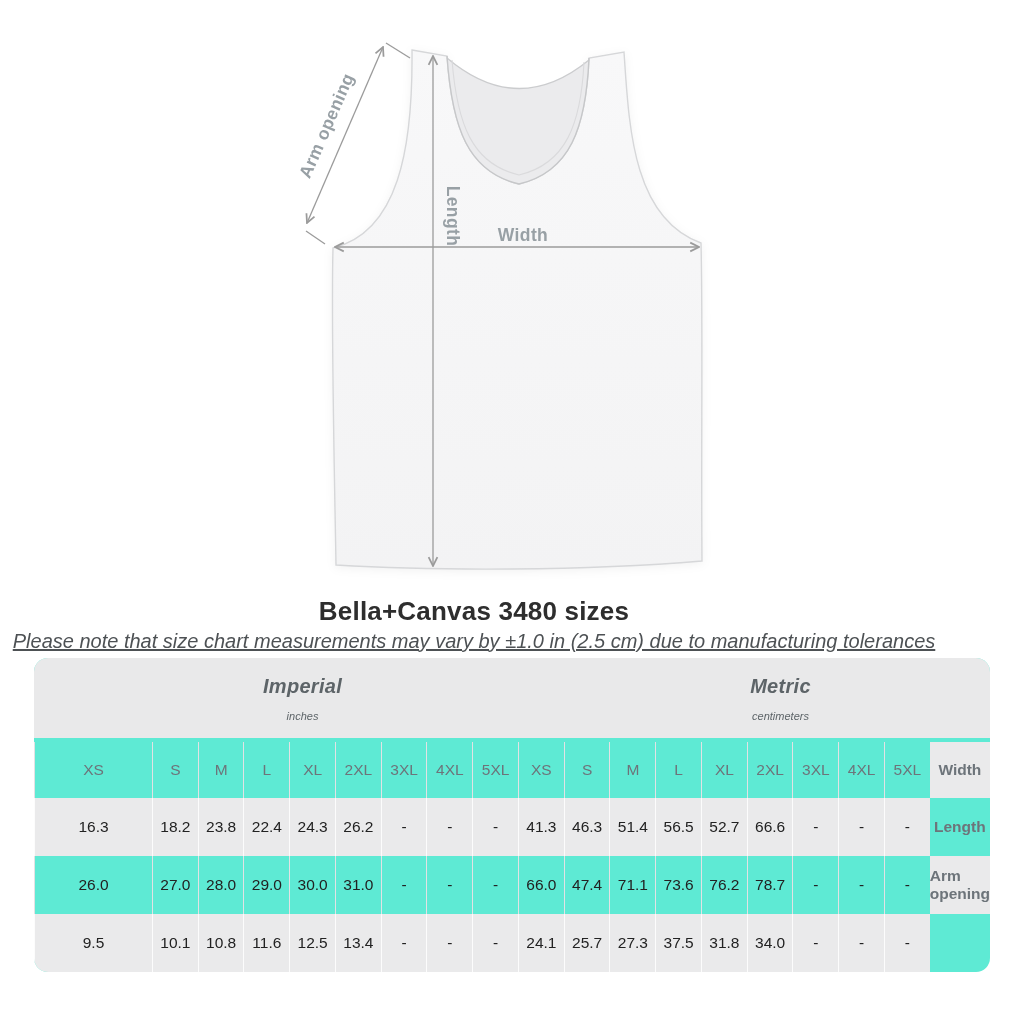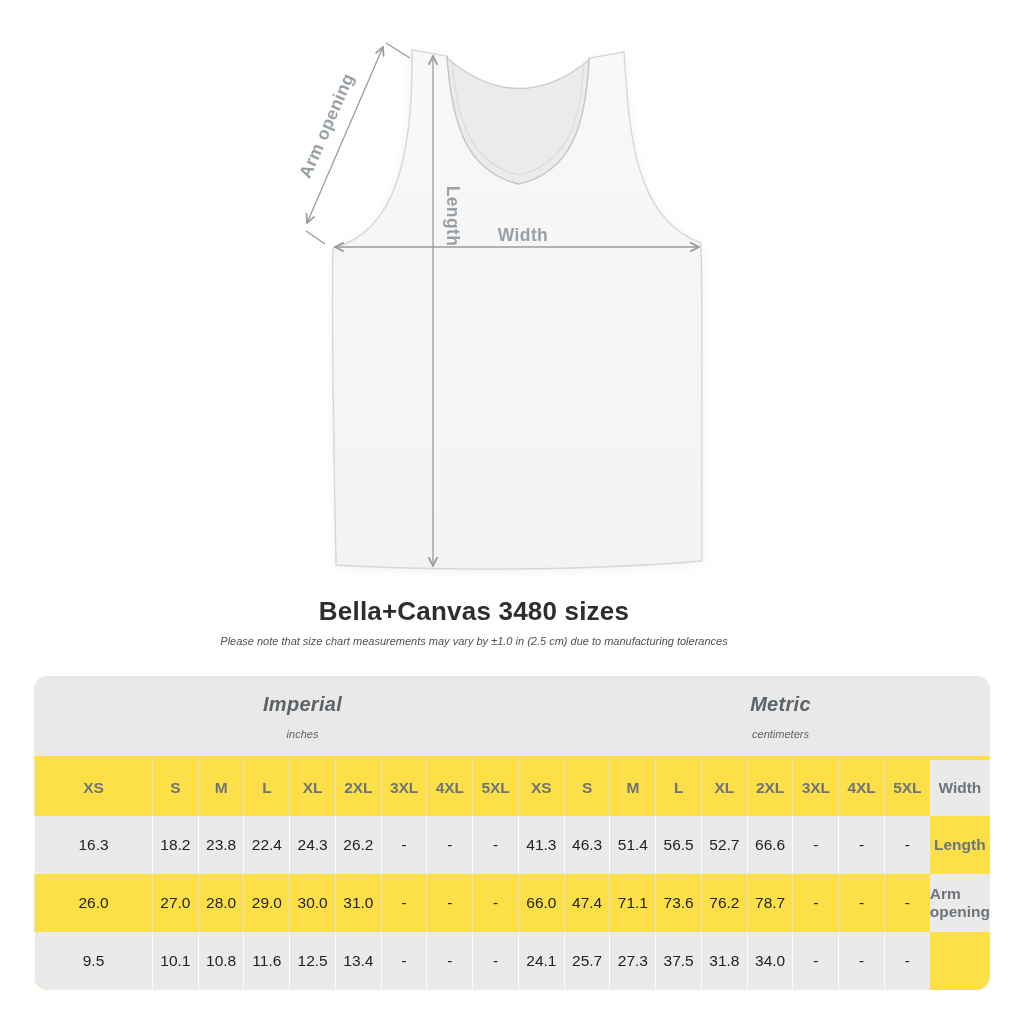--- a/index.html
+++ b/index.html
@@ -16,27 +16,28 @@
   .heading{
     position:absolute;top:596px;left:0;width:948px;text-align:center;
   }
   .page-title{
     margin:0;
     font-size:26px;line-height:31px;font-weight:bold;
     color:#2e2e2e;letter-spacing:.2px;
   }
   .page-note{
     margin:4px 0 0 0;
-    font-size:11px;line-height:20px;font-style:italic;
+    font-size:20px;line-height:20px;font-style:italic;
     color:#4d5154;
+    text-decoration:underline;
   }
   
   .size-table{
-    position:absolute;top:676px;left:34px;width:956px;
-    border-radius:14px;overflow:hidden;background:#fde047;
+    position:absolute;top:658px;left:34px;width:956px;
+    border-radius:14px;overflow:hidden;background:#5eead4;
   }
   .band{
     display:flex;height:80px;margin-bottom:4px;
   }
   .band-cell{
     background:var(--c-band-bg,#e9e9ea);
     display:flex;flex-direction:column;align-items:center;justify-content:center;
     color:var(--c-unit-text,#5d6468);
   }
   .band-cell.left{flex:0 0 calc(50% + 59px);}
@@ -49,21 +50,21 @@
     grid-template-rows:56px 58px 58px 58px;
   }
   .cell{
     display:flex;align-items:center;justify-content:center;
     font-size:15.5px;
     color:var(--c-value-text,#222222);
     border-left:1px solid #e2e2e4;
   }
   .cell.col-first{border-left:none;}
   .cell.hcell{
-    font-weight:bold;color:var(--c-label-text,#6d747a);font-size:15.5px;
+    font-weight:normal;color:var(--c-label-text,#6d747a);font-size:15.5px;
   }
   .cell.rowlabel{
     font-weight:bold;color:var(--c-label-text,#6d747a);
   }
   .cell.alt{
     background:var(--c-row-alt-bg,#eaeaeb);
     border-left-color:rgba(255,255,255,.85);
   }
   
   .dim-label{

